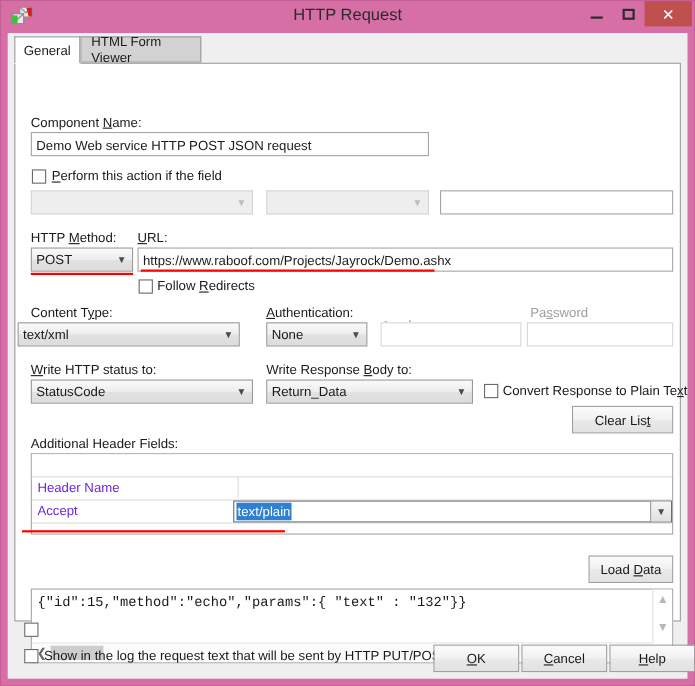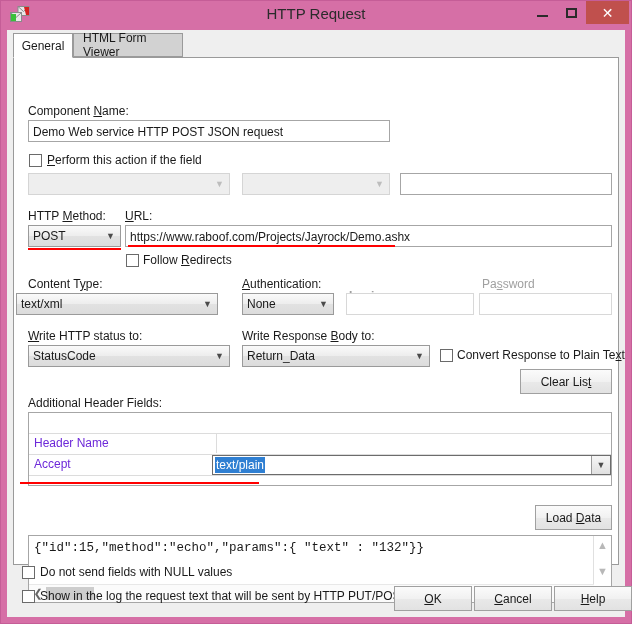--- a/index.html
+++ b/index.html
@@ -364,21 +364,20 @@
           <div class="sb-arrow" style="left:2px; top:0; bottom:0; width:14px; color:#666;">❮</div>
           <div class="h-thumb"></div>
           <div class="sb-arrow" style="right:4px; top:0; bottom:0; width:14px; color:#666;">❯</div>
         </div>
       </div>
 
     </div>
 
     <div class="bottom">
       <div class="cbx" style="left:9px; top:5px;"></div>
-      <div class="lbl" style="left:27px; top:4px;">Do not send fields with NULL values</div>
 
       <div class="cbx" style="left:9px; top:29px;"></div>
       <div class="lbl" style="left:27px; top:28px;">Show in the log the request text that will be sent by HTTP PUT/POST</div>
 
       <div class="btn" style="left:381px; top:25px; width:78px;">
         <span><span class="u">O</span>K</span>
       </div>
       <div class="btn" style="left:461px; top:25px; width:78px;">
         <span><span class="u">C</span>ancel</span>
       </div>

